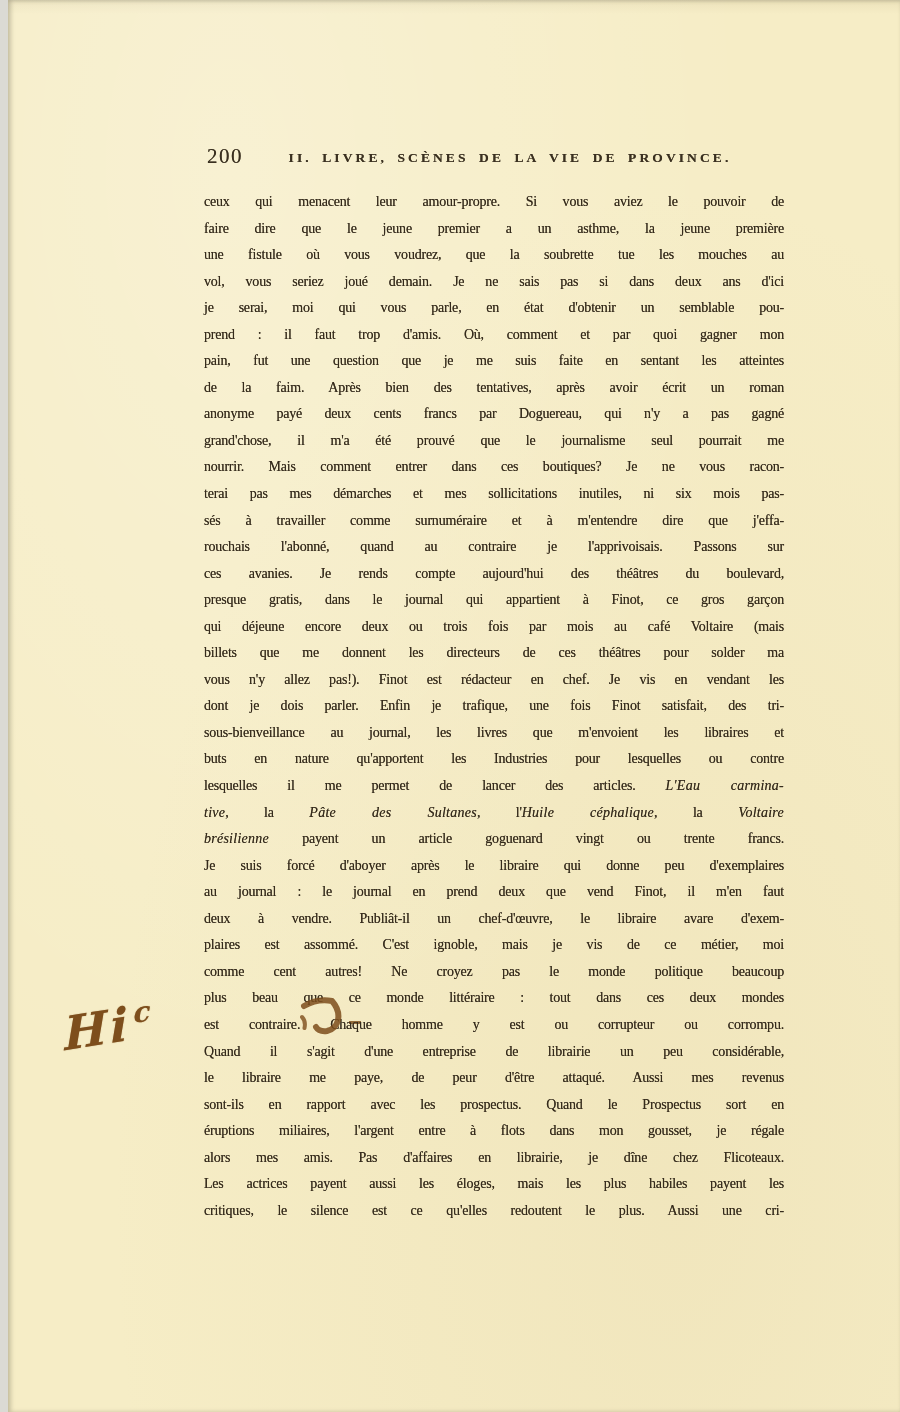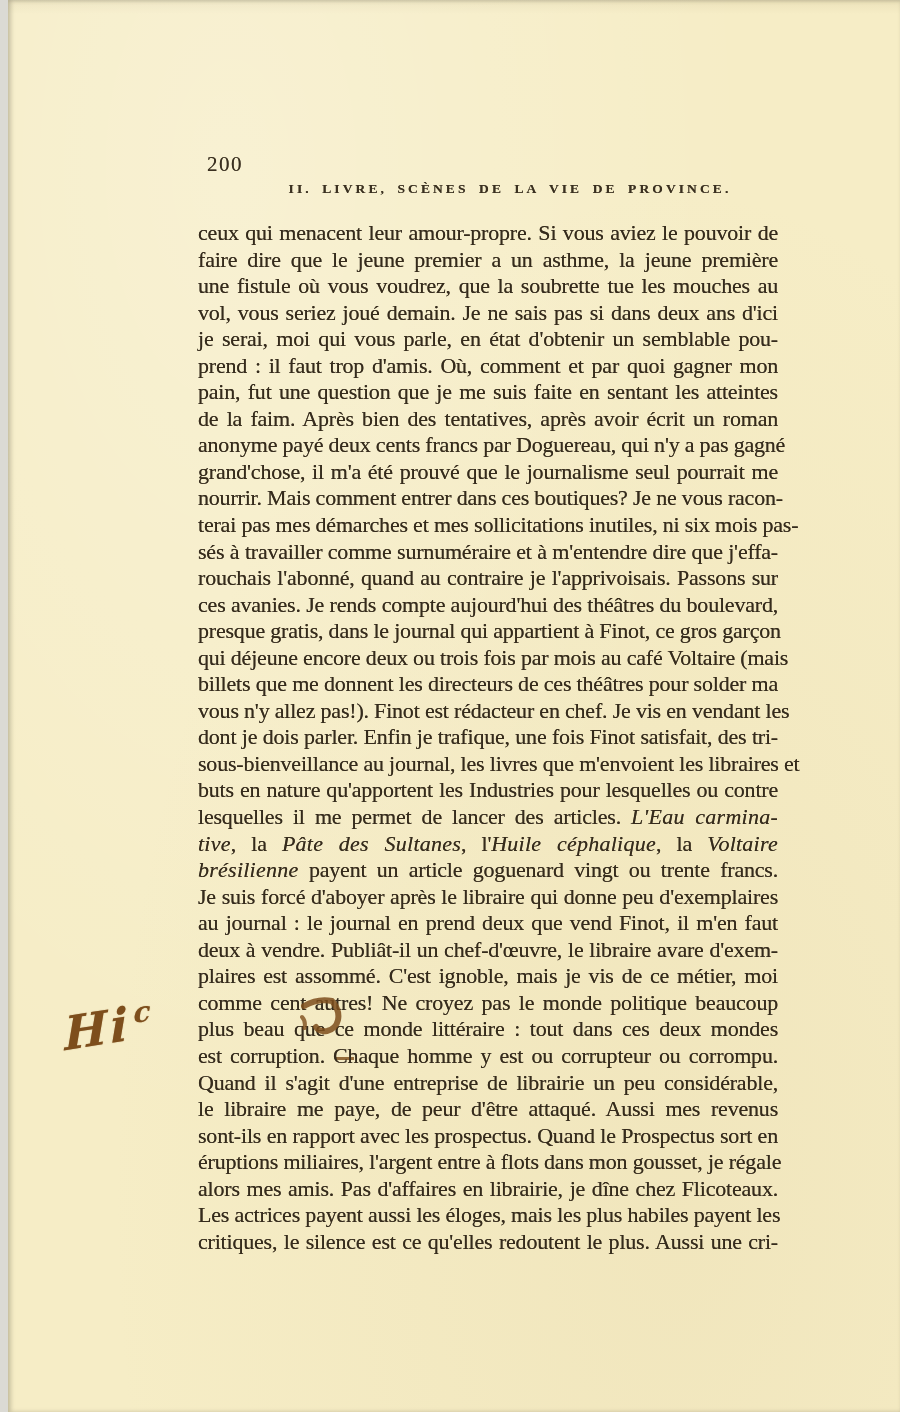--- a/index.html
+++ b/index.html
@@ -18,34 +18,31 @@
     box-shadow: inset 3px 0 4px rgba(90,85,70,0.28), inset 0 2px 3px rgba(90,85,70,0.10);
   }
   .pagehead{
     position:absolute;left:197px;top:146px;width:580px;height:26px;
     color:#3a3020;
   }
   .pagenum{
     position:absolute;left:2px;top:-2px;
     font-size:21px;letter-spacing:1.5px;
     text-shadow:0 0 0.5px rgba(58,48,32,0.7);
-    margin-top:8px;
   }
   .running-title{
     position:absolute;left:30px;right:0;top:4px;text-align:center;
     font-size:13.5px;font-weight:bold;letter-spacing:3.1px;word-spacing:4px;
     text-shadow:0 0 0.5px rgba(58,48,32,0.65);
     white-space:nowrap;
-    margin-top:31px;
   }
   .body-text{
-    position:absolute;left:190px;top:189px;width:580px;
-    color:#352b1c;font-size:22px;line-height:26.55px;letter-spacing:-0.2px;
+    position:absolute;left:196px;top:189px;width:580px;
+    color:#352b1c;font-size:14px;line-height:26.55px;letter-spacing:-0.2px;
     text-shadow:0 0 0.5px rgba(53,43,28,0.75);
-    margin-top:31px;
   }
   .line{
     text-align:justify;
     text-align-last:justify;
     height:26.55px;
     white-space:nowrap;
   }
   .it{font-style:italic;letter-spacing:0.25px;}
   .hw-underline{
     border-bottom:3.5px solid rgba(127,79,28,0.82);
@@ -98,21 +95,21 @@
       <div class="line"><span>buts en nature qu'apportent les Industries pour lesquelles ou contre</span></div>
       <div class="line"><span>lesquelles il me permet de lancer des articles. </span><span class="it">L'Eau carmina-</span></div>
       <div class="line"><span class="it">tive</span><span>, la </span><span class="it">Pâte des Sultanes</span><span>, l'</span><span class="it">Huile céphalique</span><span>, la </span><span class="it">Voltaire</span></div>
       <div class="line"><span class="it">brésilienne</span><span> payent un article goguenard vingt ou trente francs.</span></div>
       <div class="line"><span>Je suis forcé d'aboyer après le libraire qui donne peu d'exemplaires</span></div>
       <div class="line"><span>au journal : le journal en prend deux que vend Finot, il m'en faut</span></div>
       <div class="line"><span>deux à vendre. Publiât-il un chef-d'œuvre, le libraire avare d'exem-</span></div>
       <div class="line"><span>plaires est assommé. C'est ignoble, mais je vis de ce métier, moi</span></div>
       <div class="line"><span>comme cent autres! Ne croyez pas le monde politique beaucoup</span></div>
       <div class="line"><span>plus beau que </span><span class="hw-underline">ce</span><span> monde littéraire : tout dans ces deux mondes</span></div>
-      <div class="line"><span>est corruption. Chaque homme y est ou corrupteur ou corrompu.</span></div>
+      <div class="line"><span>est contraire. Chaque homme y est ou corrupteur ou corrompu.</span></div>
       <div class="line"><span>Quand il s'agit d'une entreprise de librairie un peu considérable,</span></div>
       <div class="line"><span>le libraire me paye, de peur d'être attaqué. Aussi mes revenus</span></div>
       <div class="line"><span>sont-ils en rapport avec les prospectus. Quand le Prospectus sort en</span></div>
       <div class="line"><span>éruptions miliaires, l'argent entre à flots dans mon gousset, je régale</span></div>
       <div class="line"><span>alors mes amis. Pas d'affaires en librairie, je dîne chez Flicoteaux.</span></div>
       <div class="line"><span>Les actrices payent aussi les éloges, mais les plus habiles payent les</span></div>
       <div class="line"><span>critiques, le silence est ce qu'elles redoutent le plus. Aussi une cri-</span></div>
     </div>
 
   <div class="hic"><span>Hi</span><span class="sup">c</span></div>

